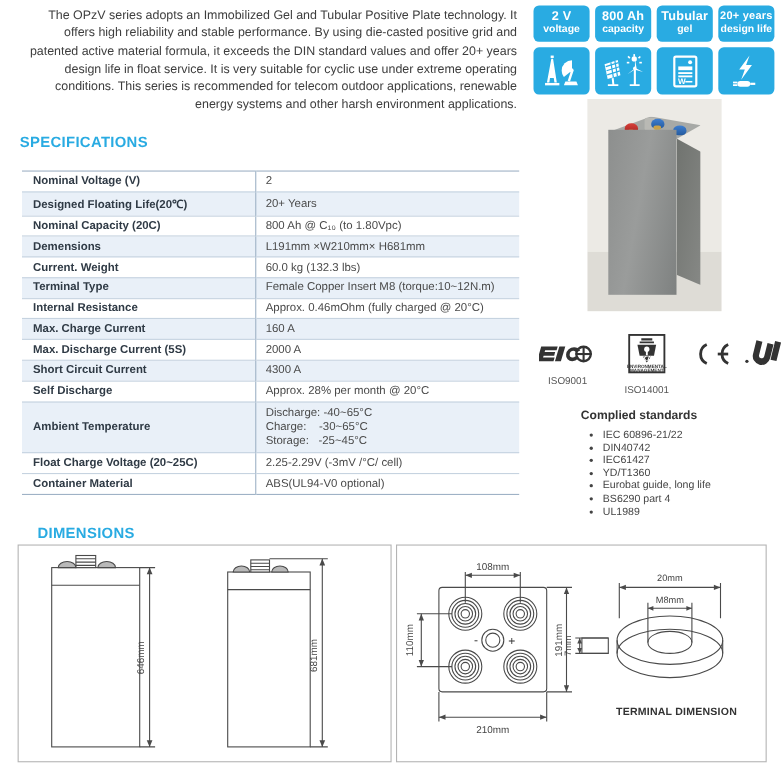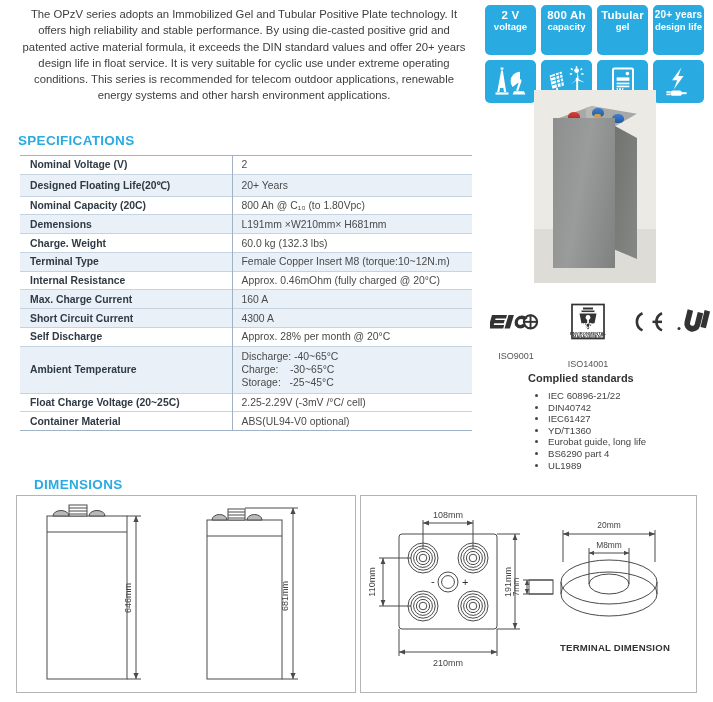--- a/index.html
+++ b/index.html
@@ -15,38 +15,38 @@
   }
 
   
   .intro {
     position: absolute;
     left: 18px; top: 6px;
     width: 452px;
     font-size: 11.3px;
     line-height: 16.3px;
     color: #3d3d3d;
-    text-align: center;
+    text-align: right;
   }
 
   
   .badges {
     position: absolute;
     left: 485px; top: 5px;
     width: 224px;
     display: flex;
     gap: 5px;
   }
   .badge-col { width: 51px; }
   .badge {
     background: #29ABE2;
     border-radius: 5px;
     color: #ffffff;
     text-align: center;
-    padding: 4px 1px 22px;
+    padding: 4px 1px 5px;
     line-height: 12px;
   }
   .badge .b1 { font-size: 11.5px; font-weight: bold; display: block; letter-spacing: .2px; }
   .badge .b2 { font-size: 9.5px; font-weight: bold; display: block; }
   .badge-icon {
     margin-top: 5px;
     background: #29ABE2;
     border-radius: 5px;
     height: 43px;
     display: flex; align-items: center; justify-content: center;
@@ -87,21 +87,21 @@
   .vent { position:absolute; left:52px; top:17px; width:10px; height:12px; background:#b9b9b4; border-radius:2px; }
 
   
   .sec-head {
     position: absolute;
     font-size: 13.5px;
     font-weight: bold;
     color: #29ABE2;
     letter-spacing: .3px;
   }
-  #spec-head { left: 18px; top: 133px; }
+  #spec-head { left: 18px; top: 122px; }
   #dim-head  { left: 18px; top: 477px; padding-left: 16px; }
 
   
   .spec-table {
     position: absolute;
     left: 20px; top: 155px;
     width: 452px;
     border-collapse: collapse;
     font-size: 10.4px;
   }
@@ -118,21 +118,21 @@
     color: #2f3a45;
     border-right: 1.4px solid #9fb2c6;
   }
   .spec-table td.v { color: #4a4a4a; padding-left: 9px; }
   .spec-table tr.alt { background: #e9f0f8; }
   .multi { line-height: 13px; white-space: pre; }
 
   
   .certs { position: absolute; left: 490px; top: 303px; width: 220px; height: 60px; }
   .cert-item { position: absolute; text-align: center; }
-  .cert-cap { font-size: 9px; color: #555; margin-top: 12px; }
+  .cert-cap { font-size: 9px; color: #555; margin-top: 1px; }
 
   
   .std-title {
     position: absolute; left: 528px; top: 372px;
     font-size: 11px; font-weight: bold; color: #333;
   }
   .std-list {
     position: absolute; left: 534px; top: 390px;
     margin: 0; padding-left: 14px;
     font-size: 9.6px; line-height: 11.6px; color: #444;
@@ -290,34 +290,38 @@
     </tr>
     <tr>
       <td class="k">Nominal Capacity (20C)</td>
       <td class="v">800 Ah @ C₁₀ (to 1.80Vpc)</td>
     </tr>
     <tr class="alt">
       <td class="k">Demensions</td>
       <td class="v">L191mm ×W210mm× H681mm</td>
     </tr>
     <tr>
-      <td class="k">Charge. Weight</td>
+      <td class="k">Current. Weight</td>
       <td class="v">60.0 kg (132.3 lbs)</td>
     </tr>
     <tr class="alt">
       <td class="k">Terminal Type</td>
       <td class="v">Female Copper Insert M8 (torque:10~12N.m)</td>
     </tr>
     <tr>
       <td class="k">Internal Resistance</td>
       <td class="v">Approx. 0.46mOhm (fully charged @ 20°C)</td>
     </tr>
     <tr class="alt">
       <td class="k">Max. Charge Current</td>
       <td class="v">160 A</td>
+    </tr>
+    <tr>
+      <td class="k">Max. Discharge Current (5S)</td>
+      <td class="v">2000 A</td>
     </tr>
     <tr class="alt">
       <td class="k">Short Circuit Current</td>
       <td class="v">4300 A</td>
     </tr>
     <tr>
       <td class="k">Self Discharge</td>
       <td class="v">Approx. 28% per month @ 20°C</td>
     </tr>
     <tr class="alt">

